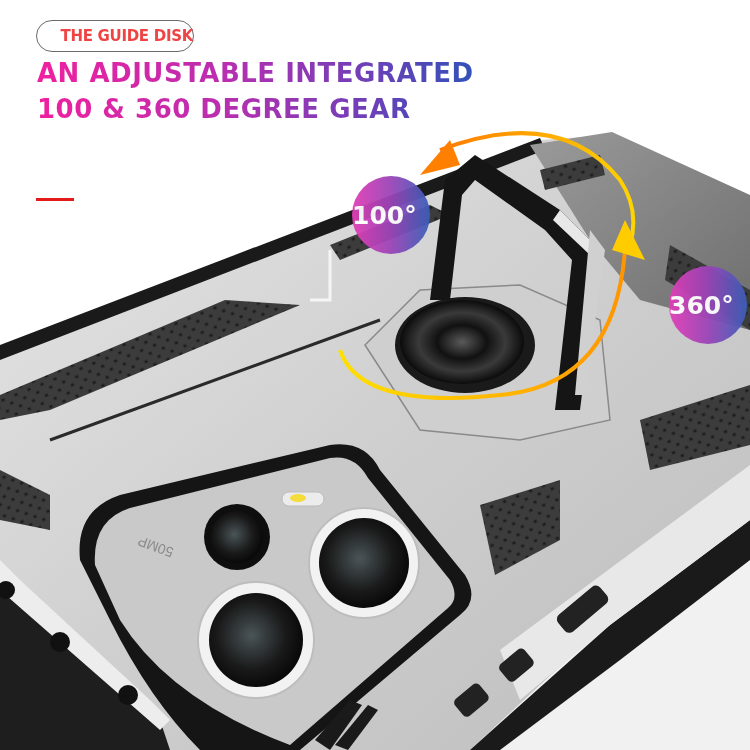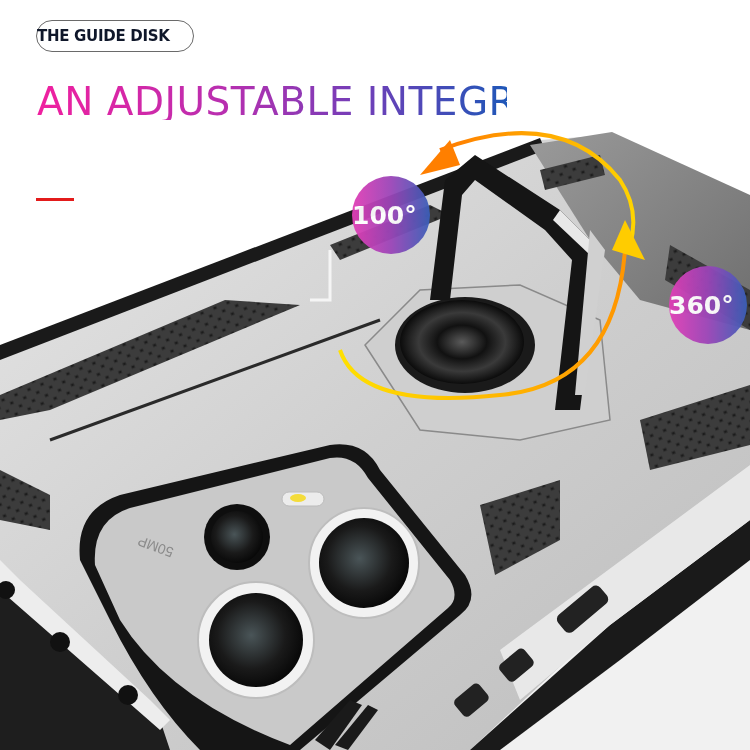--- a/index.html
+++ b/index.html
@@ -1,27 +1,27 @@
 <!DOCTYPE html>
 <html><head>
 <meta charset="utf-8">
 <style>
   html, body { margin: 0; padding: 0; background: #ffffff; }
   body { width: 750px; height: 750px; position: relative; overflow: hidden; font-family: "DejaVu Sans", "Liberation Sans", sans-serif; }
   .scene { position: absolute; left: 0; top: 0; width: 750px; height: 750px; }
   .guide-pill {
     position: absolute; left: 36px; top: 20px; height: 32px; width: 158px;
     border: 1.5px solid #6a6a6a; border-radius: 18px; box-sizing: border-box;
-    display: flex; align-items: center; justify-content: flex-start;
-    color: #0f172a; font-weight: bold; font-size: 15px; letter-spacing: -0.3px;
+    display: flex; align-items: center; justify-content: flex-end;
+    color: #ef4444; font-weight: bold; font-size: 15px; letter-spacing: -0.3px;
     background: #fff;
   }
   .headline {
-    position: absolute; left: 37px; top: 84px; width: 470px;
-    font-weight: normal; font-size: 39px; line-height: 36px; letter-spacing: 0.5px;
+    position: absolute; left: 37px; top: 55px; width: 470px;
+    font-weight: bold; font-size: 26px; line-height: 36px; letter-spacing: 0.5px;
     background: linear-gradient(90deg, #f0209f 0%, #b82fb0 40%, #6f3fb8 70%, #1f57b8 100%);
     -webkit-background-clip: text; background-clip: text; color: transparent;
   }
   .headline div { white-space: nowrap; }
   .red-rule { position: absolute; left: 36px; top: 198px; width: 38px; height: 3px; background: #e31b1b; }
   .badge {
     position: absolute; border-radius: 50%;
     background: linear-gradient(90deg, #e23fb6 0%, #9b45b8 50%, #3a5fb8 100%);
     color: #fff; font-weight: bold; display: flex; align-items: center; justify-content: flex-start;
     opacity: 0.95;
@@ -147,20 +147,21 @@
     <path d="M335 745 L368 705 L378 710 L348 750 Z" fill="#1a1a1a"></path>
   </g>
 </svg>
 
 <div class="guide-pill">
   <span>THE GUIDE DISK</span>
 </div>
 
 <div class="headline">
   <div>AN ADJUSTABLE INTEGRATED</div>
+  <div>100 &amp; 360 DEGREE GEAR</div>
 </div>
 
 <div class="red-rule"></div>
 
 <div class="badge badge-100">
   <span>100°</span>
 </div>
 <div class="badge badge-360">
   <span>360°</span>
 </div>

